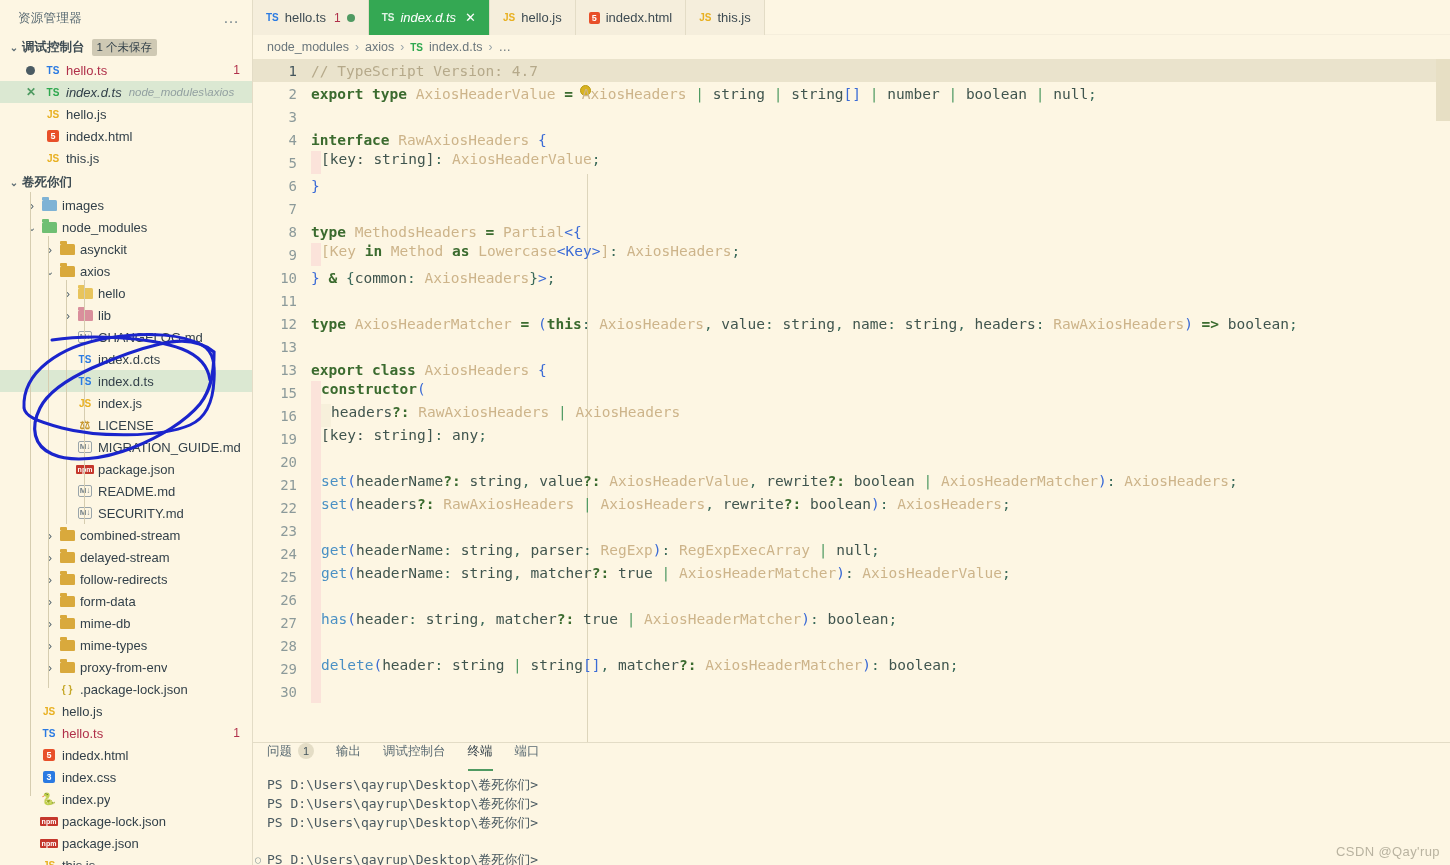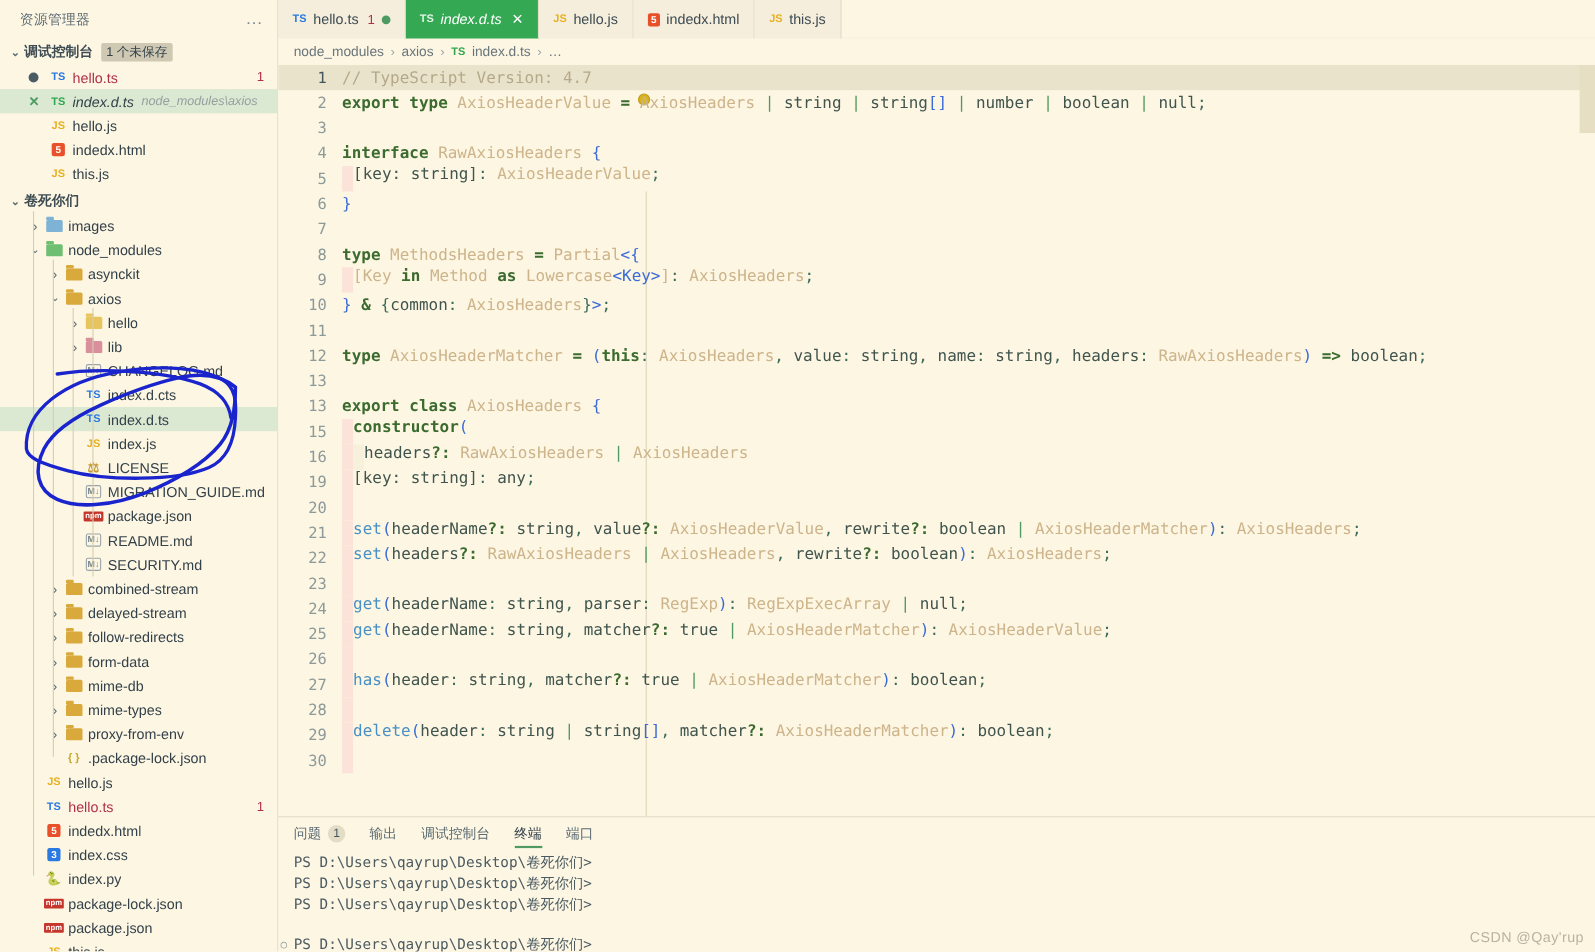--- a/index.html
+++ b/index.html
@@ -181,21 +181,21 @@
   #ed-scroll {
     position: absolute; right: 0; top: 0; width: 14px; height: 100%;
   }
   #ed-thumb { position: absolute; right: 0; top: 0; width: 14px; height: 62px; background: #e7dfc4; }
 
   
   #panel { flex: 0 0 123px; height: 123px; background: #fdf6e3; border-top: 1px solid #e3dcc6; position: relative; }
   #panel-tabs { height: 30px; display: flex; align-items: center; gap: 22px; padding-left: 14px; }
   .ptab {
     font-size: 12.5px; color: #5a6b73; cursor: pointer;
-    display: flex; align-items: center; gap: 6px; height: 30px; position: relative;
+    display: flex; align-items: flex-start; gap: 6px; height: 30px; position: relative;
   }
   .ptab.active { color: #33414a; }
   .ptab.active::after {
     content: ""; position: absolute; left: 0; right: 0; bottom: 2px;
     height: 2px; background: #4f9a62;
   }
   .ptab .pbadge {
     background: #e4ddc6; color: #44555c; border-radius: 50%;
     width: 16px; height: 16px; font-size: 11px;
     display: inline-flex; align-items: center; justify-content: center;

